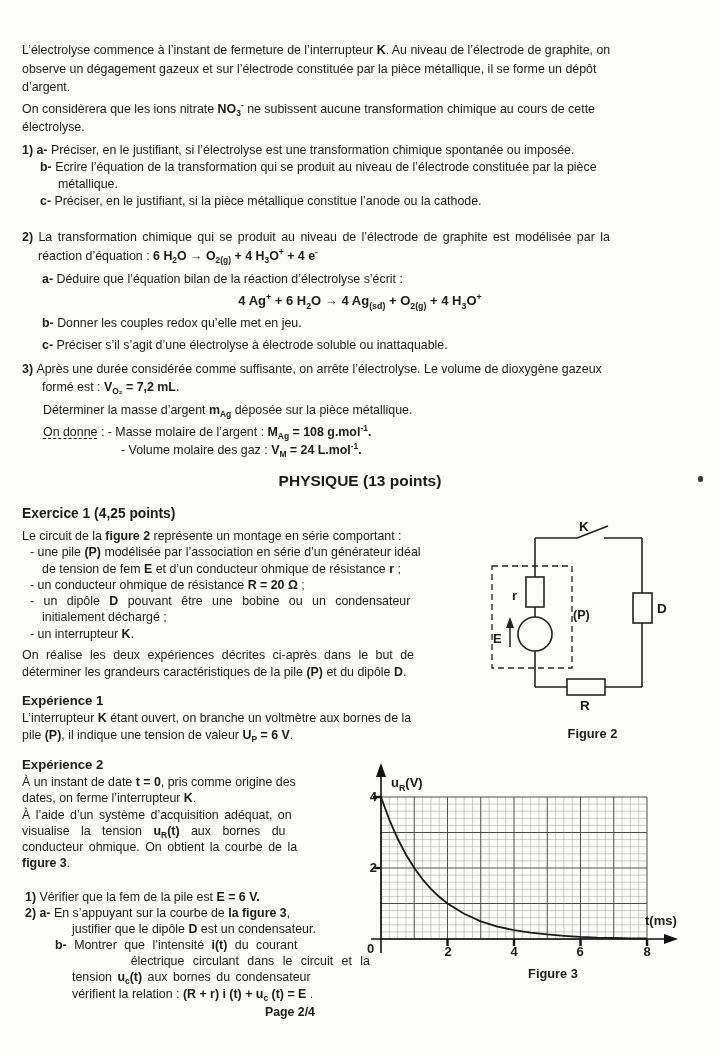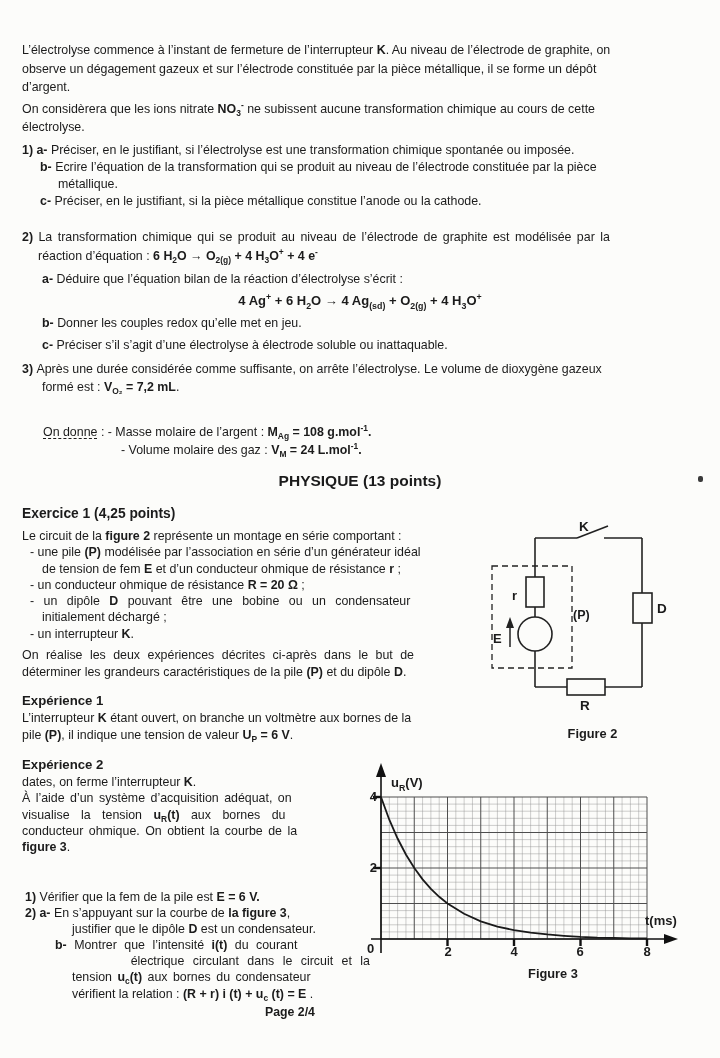--- a/index.html
+++ b/index.html
@@ -55,20 +55,23 @@
   <div class="blk" style="left:42px;top:315px;width:650px">
       <div class="ln"><span style="font-weight: 700;">b- </span><span>Donner les couples redox qu’elle met en jeu.</span></div>
     </div>
   <div class="blk" style="left:42px;top:337px;width:650px">
       <div class="ln"><span style="font-weight: 700;">c- </span><span>Préciser s’il s’agit d’une électrolyse à électrode soluble ou inattaquable.</span></div>
     </div>
   <div class="blk" style="left:22px;top:360px;width:690px;line-height:18px">
       <div class="ln"><span style="font-weight: 700;">3) </span><span>Après une durée considérée comme suffisante, on arrête l’électrolyse. Le volume de dioxygène gazeux</span></div>
       <div class="ln" style="padding-left: 20px;"><span>formé est : </span><span style="font-weight: 700;">V</span><sub style="font-weight: 700;">O₂</sub><span style="font-weight: 700;"> = 7,2 mL</span><span>.</span></div>
     </div>
+  <div class="blk" style="left:43px;top:402px;width:650px">
+      <div class="ln"><span>Déterminer la masse d’argent </span><span style="font-weight: 700;">m</span><sub style="font-weight: 700;">Ag</sub><span> déposée sur la pièce métallique.</span></div>
+    </div>
   <div class="blk" style="left:43px;top:423px;width:650px;line-height:18px">
       <div class="ln"><span class="du">On donne</span><span> :  - Masse molaire de l’argent : </span><span style="font-weight: 700;">M</span><sub style="font-weight: 700;">Ag</sub><span style="font-weight: 700;"> = 108 g.mol</span><sup style="font-weight: 700;">-1</sup><span style="font-weight: 700;">.</span></div>
       <div class="ln" style="padding-left: 78px;"><span>- Volume molaire des gaz : </span><span style="font-weight: 700;">V</span><sub style="font-weight: 700;">M</sub><span style="font-weight: 700;"> = 24 L.mol</span><sup style="font-weight: 700;">-1</sup><span style="font-weight: 700;">.</span></div>
     </div>
 
   <div class="blk h-phys" style="left:0;top:472px;width:720px">PHYSIQUE (13 points)</div>
   <div class="blk h-ex" style="left:22px;top:505px;width:400px">Exercice 1 (4,25 points)</div>
 
   <div class="blk" style="left:22px;top:528px;width:460px;line-height:16.3px">
       <div class="ln"><span>Le circuit de la </span><span style="font-weight: 700;">figure 2</span><span> représente un montage en série comportant :</span></div>
@@ -85,20 +88,21 @@
     </div>
 
   <div class="blk h-exp" style="left:22px;top:692px;width:200px">Expérience 1</div>
   <div class="blk" style="left:22px;top:710px;width:470px;line-height:16.5px">
       <div class="ln"><span>L’interrupteur </span><span style="font-weight: 700;">K</span><span> étant ouvert, on branche un voltmètre aux bornes de la</span></div>
       <div class="ln"><span>pile </span><span style="font-weight: 700;">(P)</span><span>, il indique une tension de valeur </span><span style="font-weight: 700;">U</span><sub style="font-weight: 700;">P</sub><span style="font-weight: 700;"> = 6 V</span><span>.</span></div>
     </div>
 
   <div class="blk h-exp" style="left:22px;top:756px;width:200px">Expérience 2</div>
   <div class="blk" style="left:22px;top:774px;width:340px;line-height:16.3px">
+      <div class="ln"><span>À un instant de date </span><span style="font-weight: 700;">t = 0</span><span>, pris comme origine des</span></div>
       <div class="ln"><span>dates, on ferme l’interrupteur </span><span style="font-weight: 700;">K</span><span>.</span></div>
       <div class="ln" style="word-spacing: 2px;"><span>À l’aide d’un système d’acquisition adéquat, on</span></div>
       <div class="ln" style="word-spacing: 8px;"><span>visualise la tension </span><span style="font-weight: 700;">u</span><sub style="font-weight: 700;">R</sub><span style="font-weight: 700;">(t)</span><span> aux bornes du</span></div>
       <div class="ln" style="word-spacing: 2px;"><span>conducteur ohmique. On obtient la courbe de la</span></div>
       <div class="ln"><span style="font-weight: 700;">figure 3</span><span>.</span></div>
     </div>
   <div class="blk" style="left:25px;top:889px;width:345px;line-height:16.1px">
       <div class="ln"><span style="font-weight: 700;">1) </span><span>Vérifier que la fem de la pile est </span><span style="font-weight: 700;">E = 6 V.</span></div>
       <div class="ln"><span style="font-weight: 700;">2) a-</span><span>  En s’appuyant sur la courbe de </span><span style="font-weight: 700;">la figure 3</span><span>,</span></div>
       <div class="ln" style="padding-left: 47px;"><span>justifier que le dipôle </span><span style="font-weight: 700;">D</span><span> est un condensateur.</span></div>

